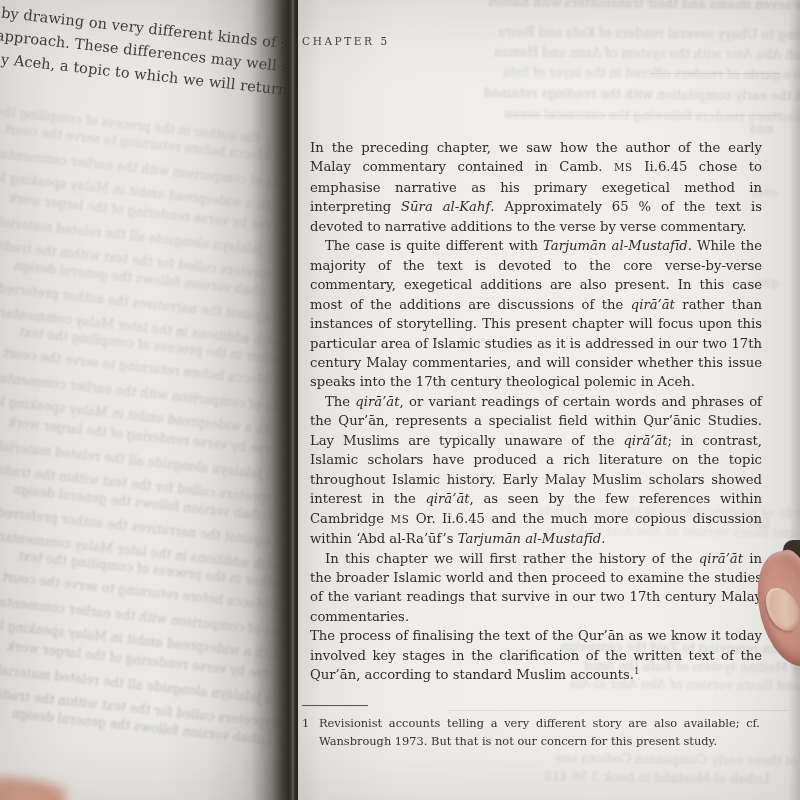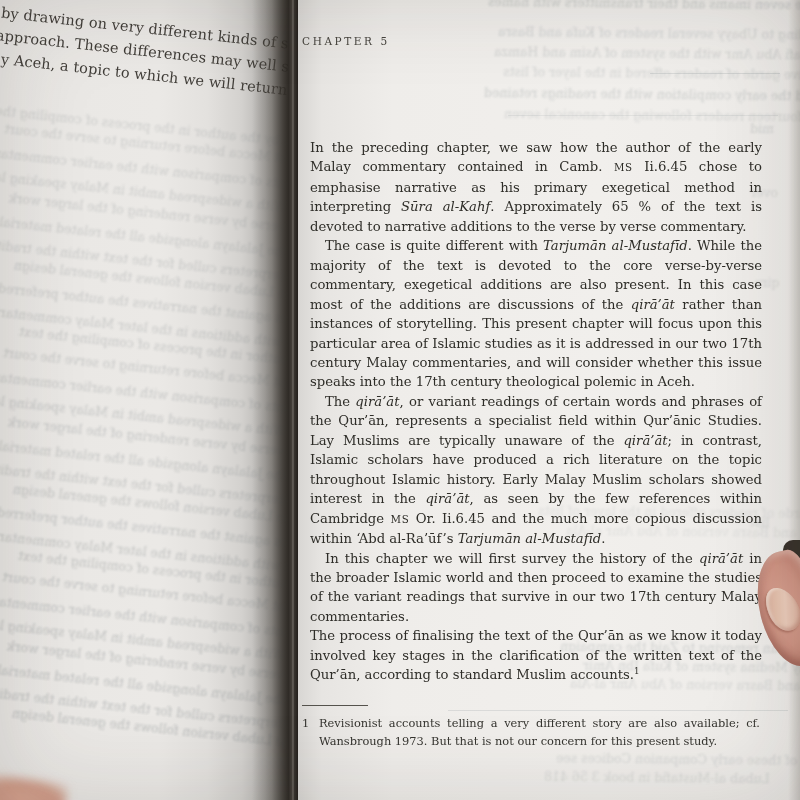--- a/index.html
+++ b/index.html
@@ -154,21 +154,21 @@
         <div class="bleed-rule" style="left: 150px; top: 710px; width: 340px; opacity: 0.45;"></div>
       </div>
 
     <div class="chapter-label">CHAPTER 5</div>
 
     <div class="bodytext">
       <div id="paras-a">
           <p class=""><span>In the preceding chapter, we saw how the author of the early Malay commentary contained in Camb. </span><span class="sc">MS</span><span> Ii.6.45 chose to emphasise narrative as his primary exegetical method in interpreting </span><em>Sūra al-Kahf</em><span>. Approximately 65 % of the text is devoted to narrative additions to the verse by verse commentary.</span></p>
           <p class="ind"><span>The case is quite different with </span><em>Tarjumān al-Mustafīd</em><span>. While the majority of the text is devoted to the core verse-by-verse commentary, exegetical additions are also present. In this case most of the additions are discussions of the </span><em>qirā’āt</em><span> rather than instances of storytelling. This present chapter will focus upon this particular area of Islamic studies as it is addressed in our two 17th century Malay commentaries, and will consider whether this issue speaks into the 17th century theological polemic in Aceh.</span></p>
           <p class="ind"><span>The </span><em>qirā’āt</em><span>, or variant readings of certain words and phrases of the Qur’ān, represents a specialist field within Qur’ānic Studies. Lay Muslims are typically unaware of the </span><em>qirā’āt</em><span>; in contrast, Islamic scholars have produced a rich literature on the topic throughout Islamic history. Early Malay Muslim scholars showed interest in the </span><em>qirā’āt</em><span>, as seen by the few references within Cambridge </span><span class="sc">MS</span><span> Or. Ii.6.45 and the much more copious discussion within ‘Abd al-Ra’ūf’s </span><em>Tarjumān al-Mustafīd</em><span>.</span></p>
-          <p class="ind"><span>In this chapter we will first survey the history of the </span><em>qirā’āt</em><span> in the broader Islamic world and then proceed to examine the studies of the variant readings that survive in our two 17th century Malay commentaries.</span></p>
+          <p class="ind"><span>In this chapter we will first rather the history of the </span><em>qirā’āt</em><span> in the broader Islamic world and then proceed to examine the studies of the variant readings that survive in our two 17th century Malay commentaries.</span></p>
         </div>
       <div id="paras-b">
           <p class=""><span>The process of finalising the text of the Qur’ān as we know it today involved key stages in the clarification of the written text of the Qur’ān, according to standard Muslim accounts.</span><sup>1</sup></p>
         </div>
     </div>
 
     <div class="footnote">
       <div class="fn-rule"></div>
       <div class="fn-body">
         <span class="fn-marker">1</span>

